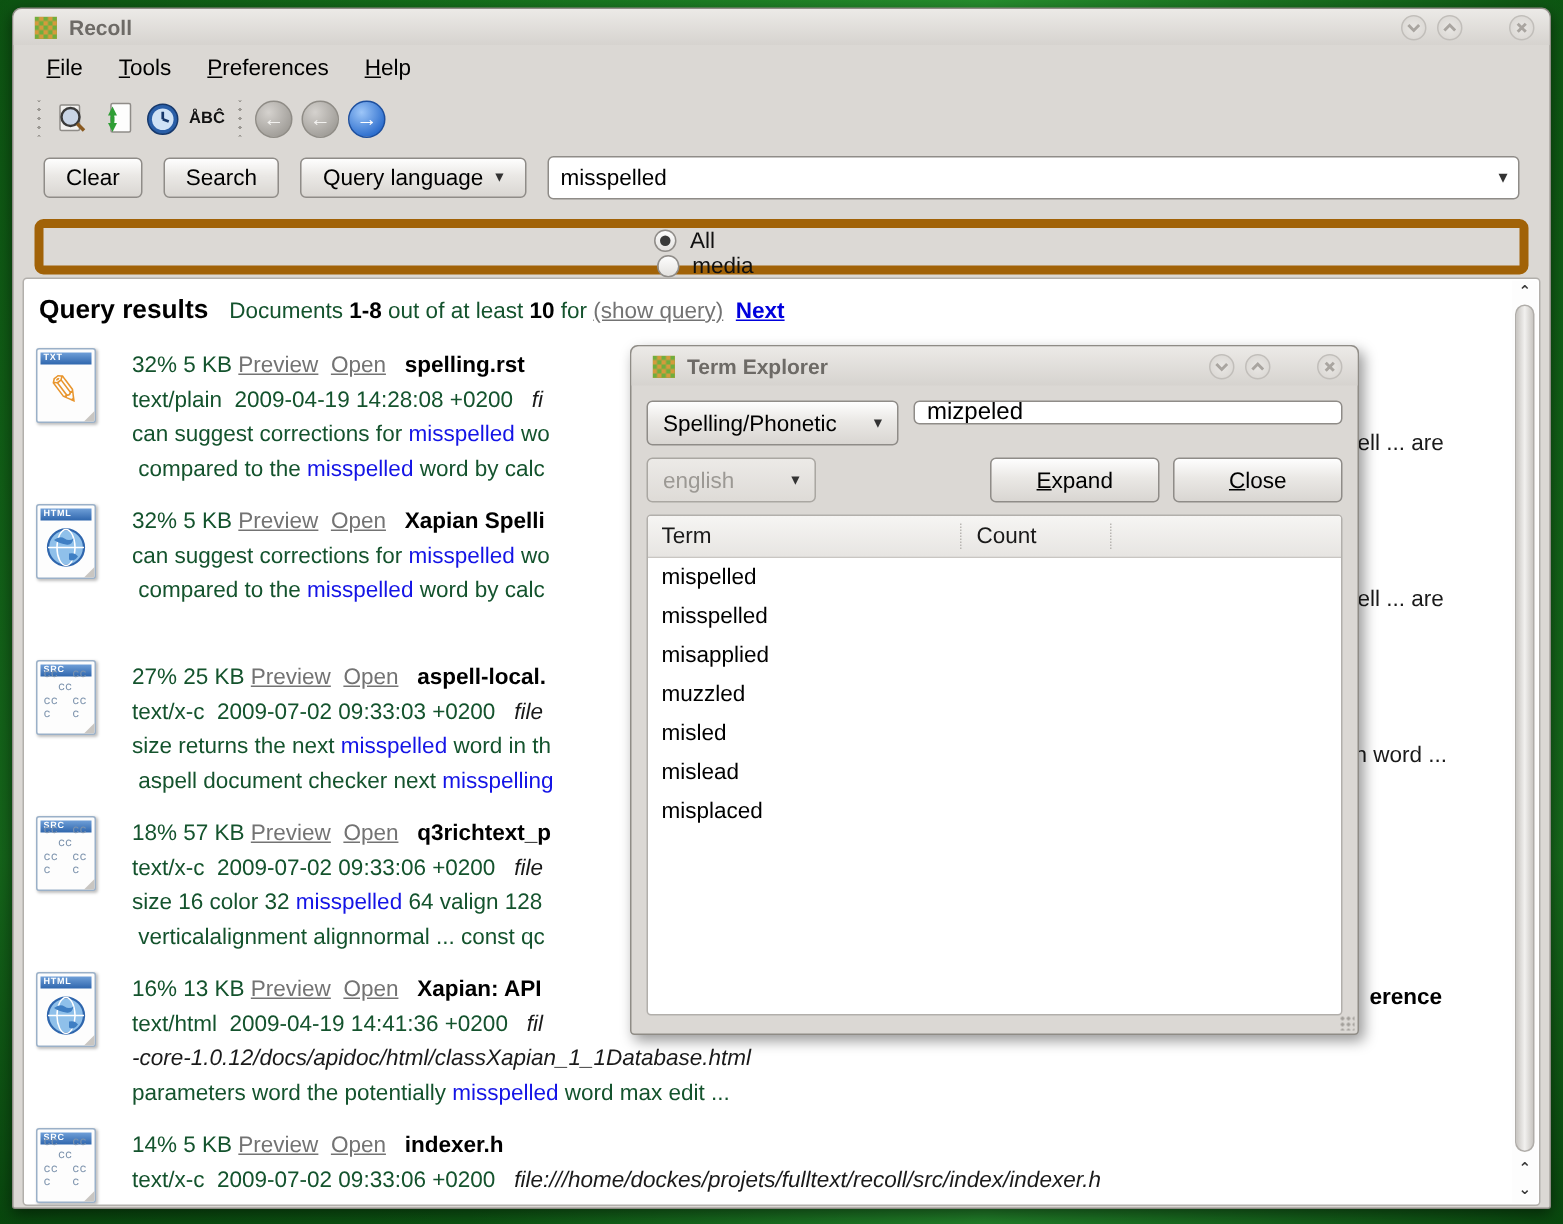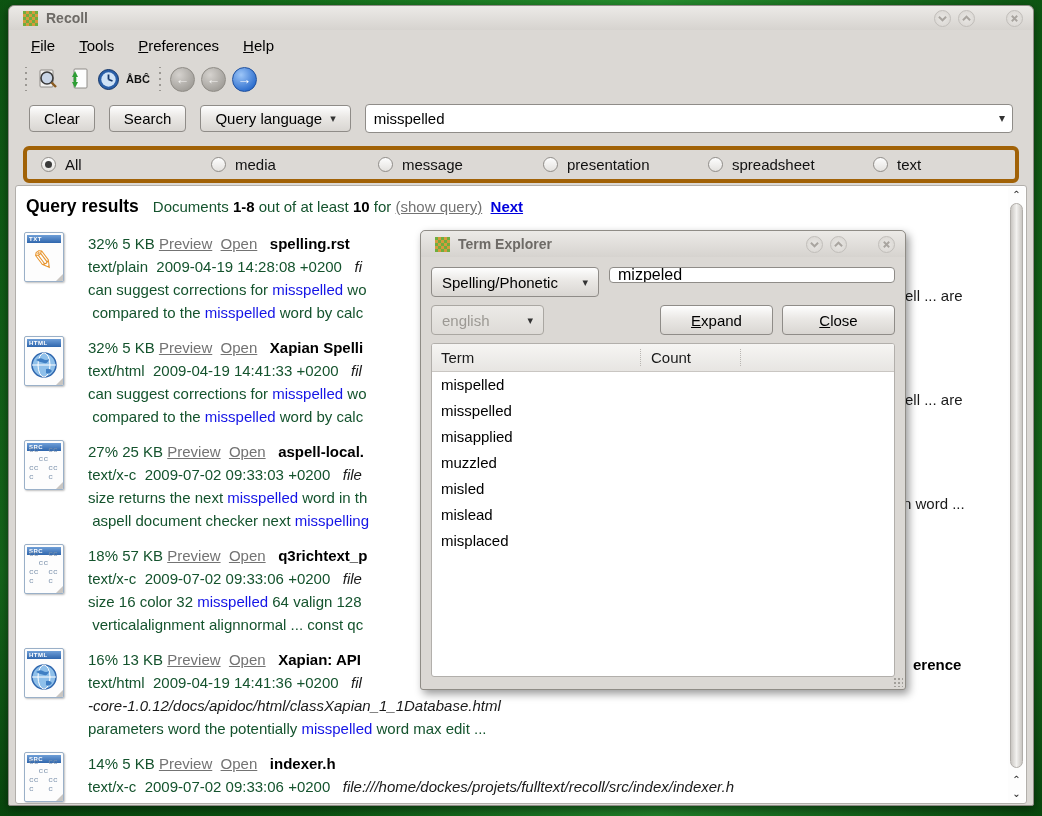--- a/index.html
+++ b/index.html
@@ -51,22 +51,22 @@
     border:1px solid #8f8c88; border-radius:4px; padding:4px 14px; font-size:15px; color:#000;
     display:inline-flex; align-items:center; justify-content:center; }
   .ql-btn { gap:8px; }
   .chev { font-size:11px; color:#333; line-height:1; }
   .combo { flex:1; position:relative; }
   .combo input { width:100%; height:29px; border:1px solid #8f8c88; border-radius:4px;
     padding:0 26px 0 8px; font-size:15px; font-family:inherit; background:#fff; color:#000; }
   .combo .combo-arrow { position:absolute; right:8px; top:7px; font-size:12px; color:#333; }
 
   .filterrow { position:absolute; left:14px; top:140px; right:14px; height:37px;
-    background:#dcd9d5; border:4px solid #a16207; border-radius:6px;
-    display:flex; align-items:center; padding:0 14px; }
+    background:#dcd9d5; border:6px solid #a16207; border-radius:6px;
+    display:flex; align-items:center; padding:0 14px;flex-direction:column; }
   .radio-opt { display:flex; align-items:center; gap:9px; margin-right:0; }
   .radio { width:15px; height:15px; border-radius:50%; background:linear-gradient(#fdfdfd,#e4e2df);
     border:1px solid #908d89; position:relative; flex:0 0 auto; }
   .radio.sel::after { content:""; position:absolute; left:3px; top:3px; width:7px; height:7px;
     border-radius:50%; background:#3a3a3a; }
 
   
   .results { position:absolute; left:6px; top:179px; right:6px; bottom:1px;
     background:#fff; border:1px solid #b2afab; border-radius:3px; overflow:hidden; }
   .rheader { height:40px; display:flex; align-items:baseline; gap:14px; padding:10px 0 0 10px; white-space:pre; }
@@ -282,21 +282,20 @@
                 <circle cx="14" cy="14" r="12" fill="#8fc0ea" stroke="#2f66ad" stroke-width="1.5"></circle>
                 <ellipse cx="14" cy="14" rx="6" ry="12" fill="none" stroke="#ffffff" stroke-width="1"></ellipse>
                 <line x1="2" y1="14" x2="26" y2="14" stroke="#ffffff" stroke-width="1"></line>
                 <path d="M6 9 q4 -3 7 -1 q3 2 6 0 q-1 5 -5 4 q-5 -1 -8 -3z" fill="#3f7fc4"></path>
                 <path d="M16 18 q4 -1 6 2 q-3 4 -6 2z" fill="#3f7fc4"></path>
               </svg>
               <span class="dfold"></span>
             </div>
             <div class="rtext">
               <div class="rline"><span class="sg-p">32% 5 KB </span><span class="sg-l">Preview</span><span class="sg-p">  </span><span class="sg-l">Open</span><span class="sg-p">   </span><span class="sg-b">Xapian Spelli</span></div>
-              <div class="rline"><span class="sg-p">text/html  2009-04-19 14:41:33 +0200   </span><span class="sg-i">fil</span></div>
               <div class="rline"><span class="sg-p">can suggest corrections for </span><span class="sg-h">misspelled</span><span class="sg-p"> wo</span></div>
               <div class="rline"><span class="sg-p"> compared to the </span><span class="sg-h">misspelled</span><span class="sg-p"> word by calc</span></div>
             </div>
           </div>
           <div class="rrow">
             <div class="dicon">
               <span class="dband">SRC</span>
               <div class="srcdots">cc  cc
   cc
 cc  cc

